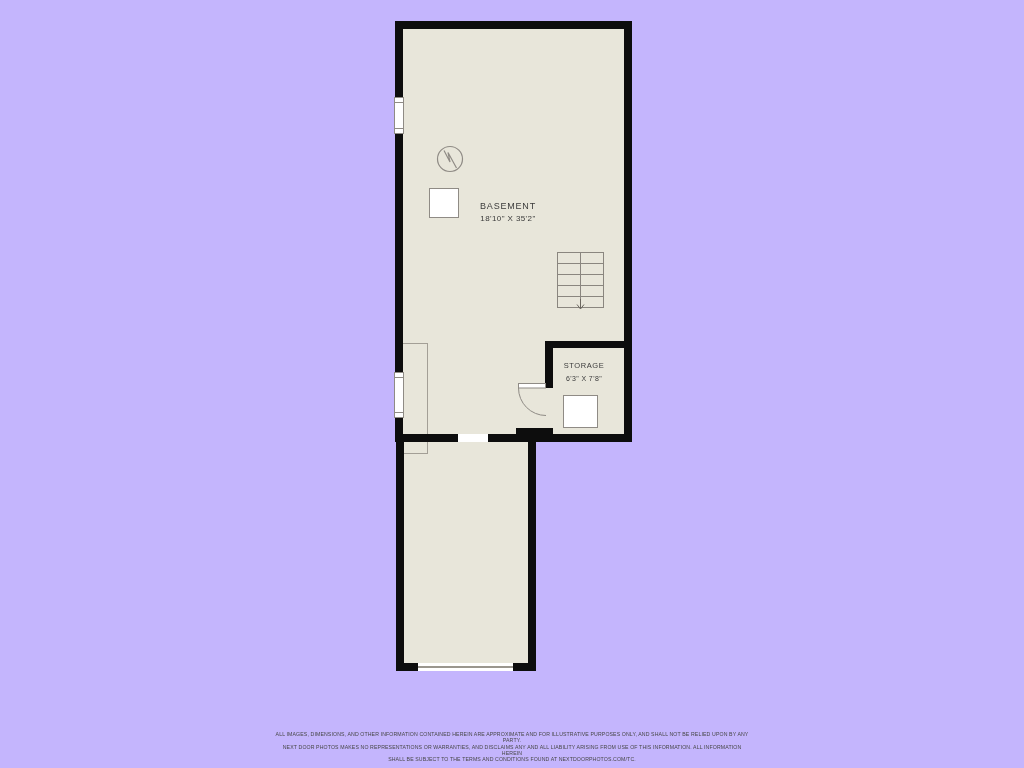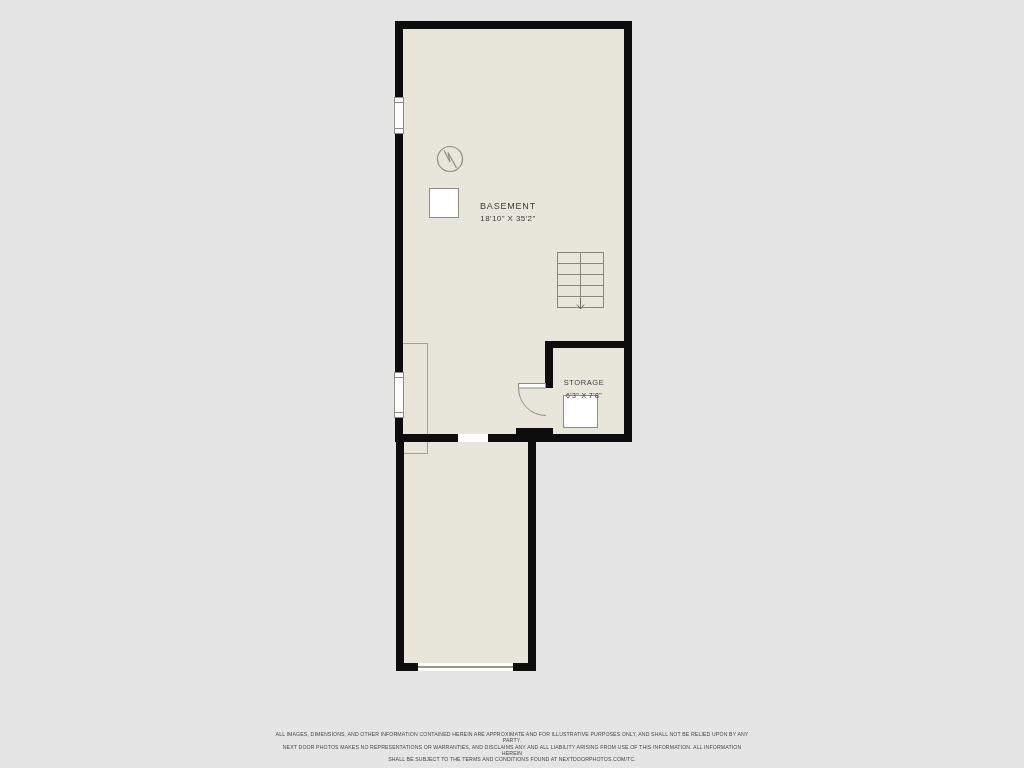--- a/index.html
+++ b/index.html
@@ -2,21 +2,21 @@
 <html><head>
 <meta charset="utf-8">
 <style>
   * { margin: 0; padding: 0; box-sizing: border-box; }
   html, body { background: #ffffff; }
   body { font-family: "Liberation Sans", "DejaVu Sans", sans-serif; }
   .canvas {
     position: relative;
     width: 1024px;
     height: 768px;
-    background: #e5e5e5;
+    background: #c4b5fd;
     overflow: hidden;
   }
   .abs { position: absolute; }
   .floor { background: #e8e6da; z-index: 0; }
   .chimney {
     background: #e8e6da;
     border: 1px solid #a39f96;
     z-index: 1;
   }
   .wall { background: #0d0d0d; z-index: 2; }
@@ -133,21 +133,21 @@
   <svg class="abs symbol-svg" style="left:510px; top:378px;" width="46" height="44">
     <path d="M 8.5 10 A 27.5 27.5 0 0 0 36 37.5" fill="none" stroke="#8f8b85" stroke-width="1"></path>
     <rect x="8.5" y="5.5" width="27" height="4.5" fill="#ffffff" stroke="#8f8b85" stroke-width="1"></rect>
   </svg>
 
   <div class="abs room-label" style="left:433px; top:201px; width:150px;">
     <div class="room-name">BASEMENT</div>
     <div class="room-dims">18'10" X 35'2"</div>
   </div>
 
-  <div class="abs room-label small" style="left:549px; top:379px; width:70px;">
+  <div class="abs room-label small" style="left:549px; top:362px; width:70px;">
     <div class="room-name">STORAGE</div>
     <div class="room-dims">6'3" X 7'8"</div>
   </div>
 
 
   <div class="abs disclaimer" style="left:272px; top:731px; width:480px;">
     <div>ALL IMAGES, DIMENSIONS, AND OTHER INFORMATION CONTAINED HEREIN ARE APPROXIMATE AND FOR ILLUSTRATIVE PURPOSES ONLY, AND SHALL NOT BE RELIED UPON BY ANY PARTY.</div>
     <div>NEXT DOOR PHOTOS MAKES NO REPRESENTATIONS OR WARRANTIES, AND DISCLAIMS ANY AND ALL LIABILITY ARISING FROM USE OF THIS INFORMATION. ALL INFORMATION HEREIN</div>
     <div>SHALL BE SUBJECT TO THE TERMS AND CONDITIONS FOUND AT NEXTDOORPHOTOS.COM/TC.</div>
   </div>

